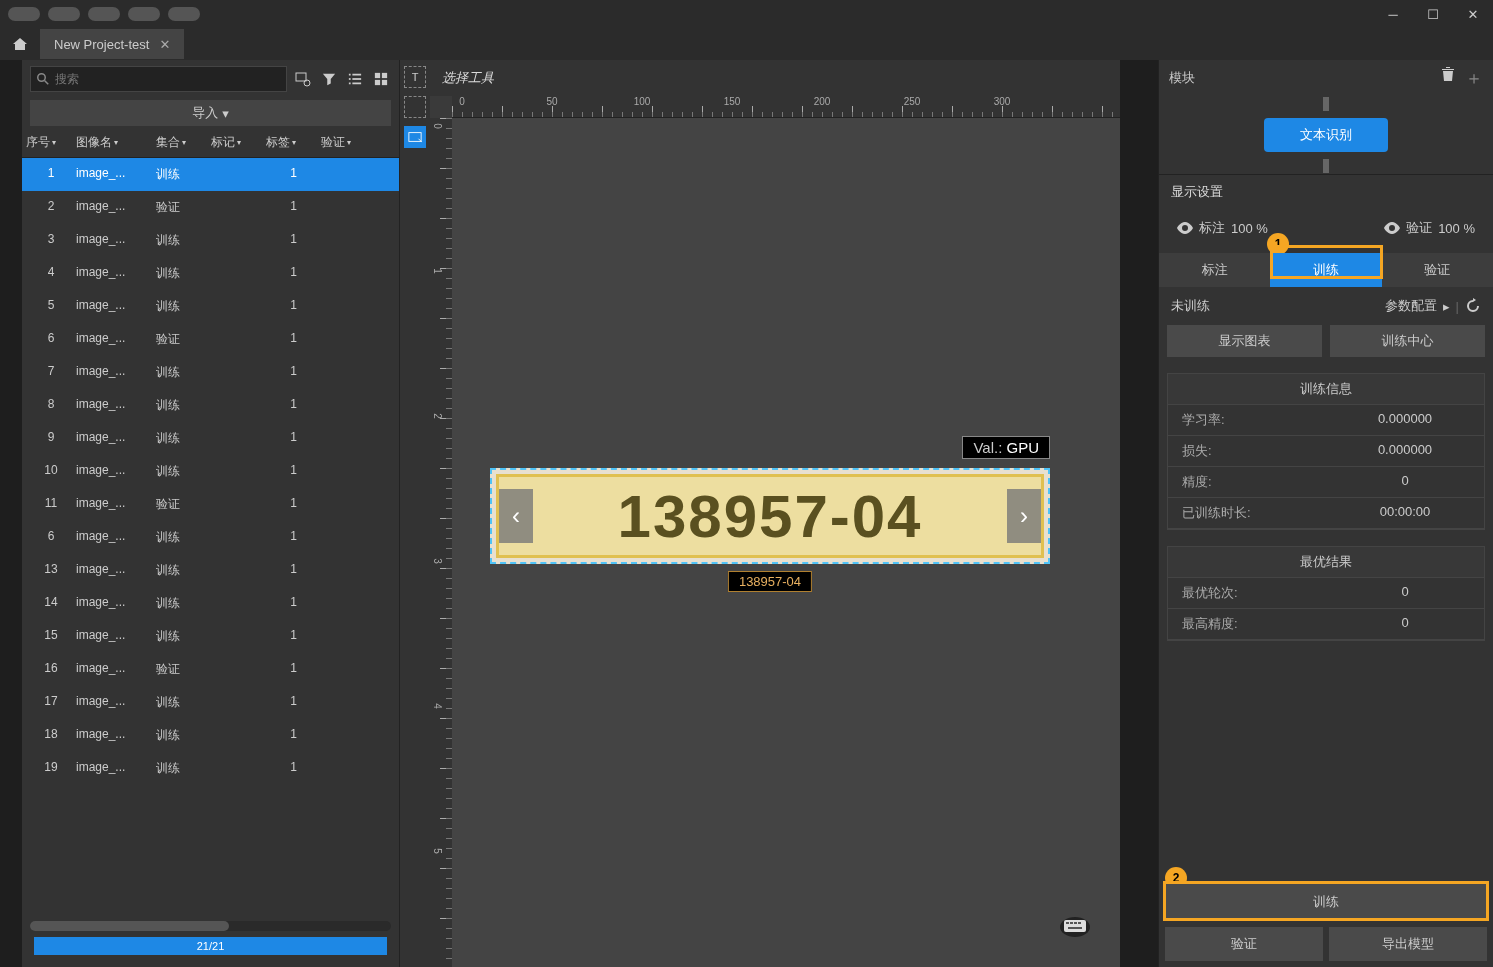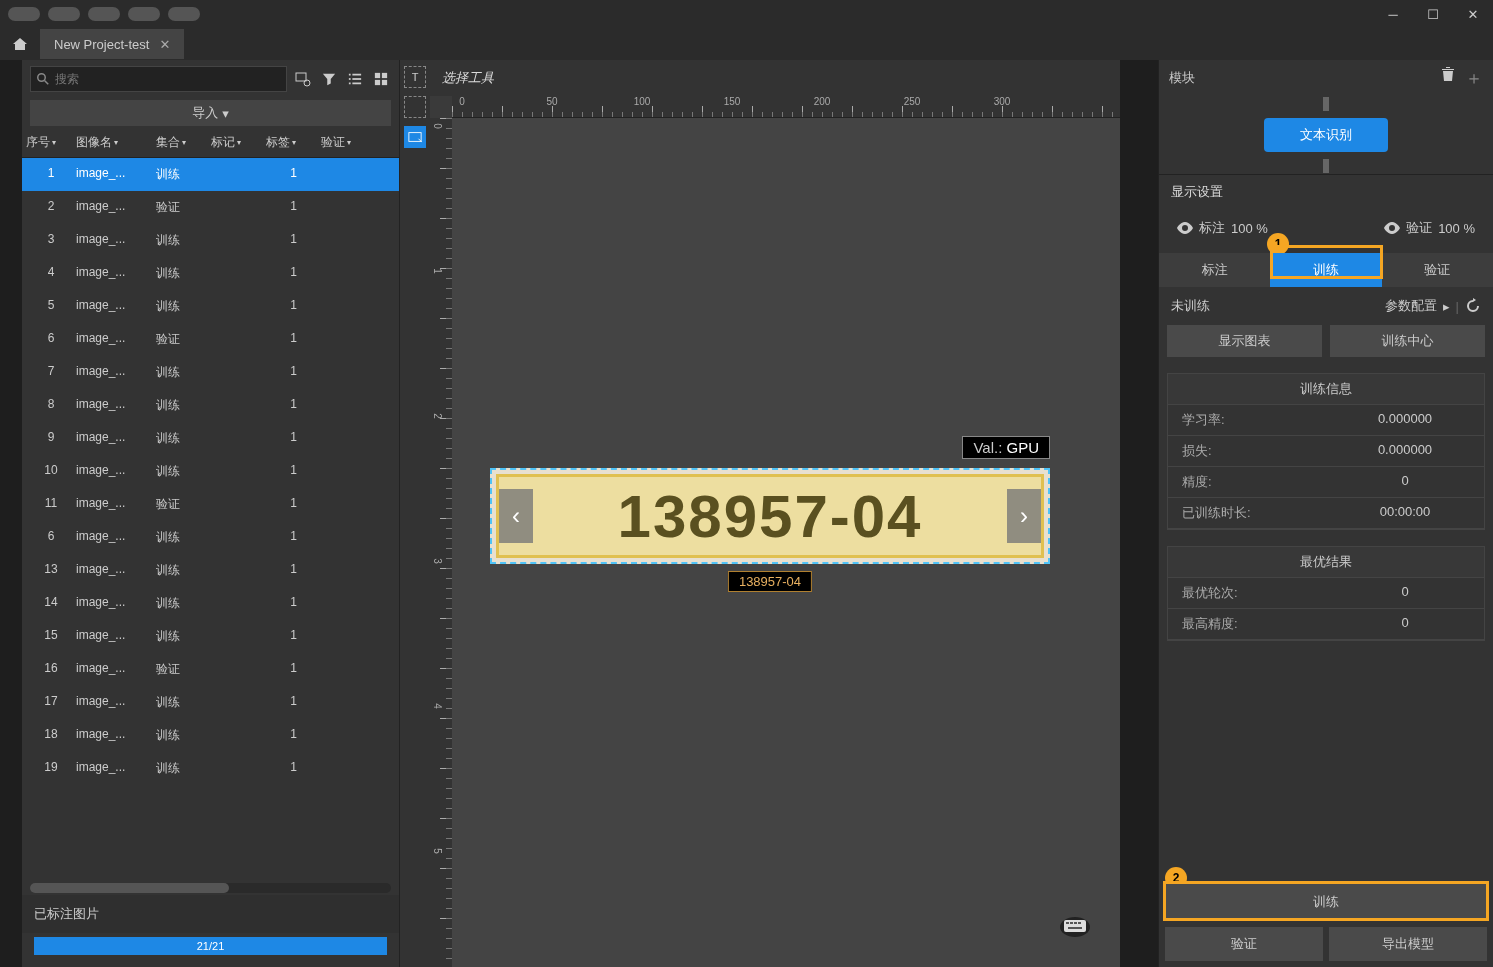--- a/index.html
+++ b/index.html
@@ -342,21 +342,20 @@
         <div class="row">
           <div class="c-idx">19</div>
           <div class="c-name">image_...</div>
           <div class="c-set">训练</div>
           <div class="c-mark"></div>
           <div class="c-tag">1</div>
           <div class="c-val"></div>
         </div>
       </div>
     <div class="scroll-h"></div>
-    <div class="bottom-label">已标注图片</div>
     <div class="progress">21/21</div>
   </div>
 
   <div class="toolstrip">
     <div class="ts-item dashed">T</div>
     <div class="ts-item dashed"></div>
     <div class="ts-item active">
       <svg width="14" height="14" viewBox="0 0 16 16">
           <rect x="1" y="3" width="14" height="10" stroke="#fff" fill="none"></rect>
           <path d="M12 10l4 4" stroke="#fff"></path>

